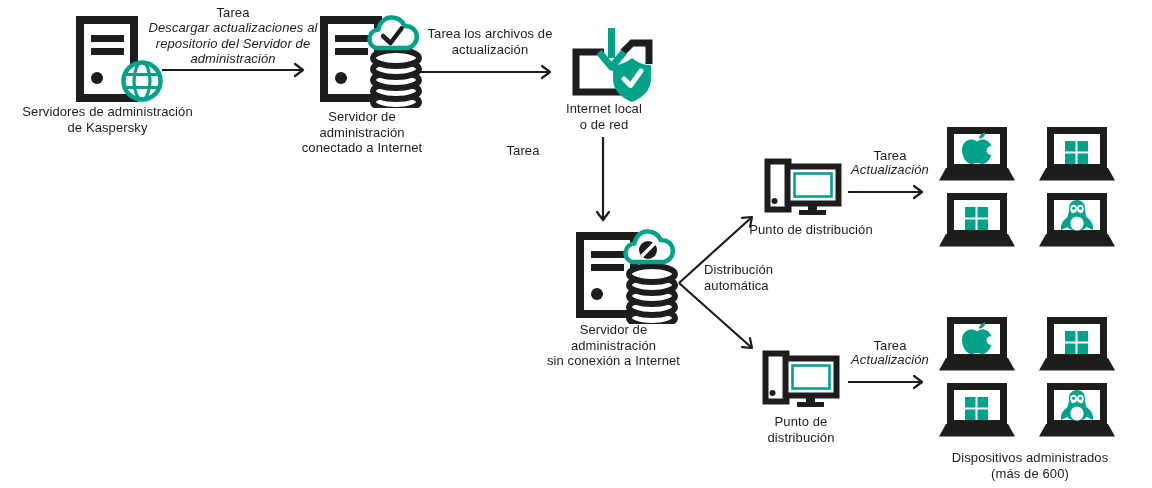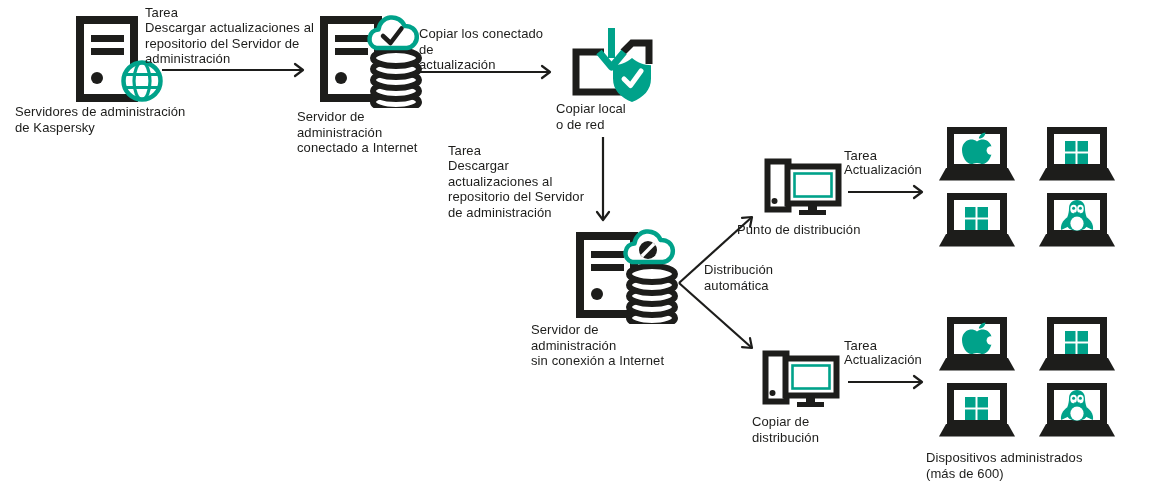--- a/index.html
+++ b/index.html
@@ -2,23 +2,23 @@
 <html><head>
 <meta charset="utf-8">
 <style>
   html,body { margin:0; padding:0; background:#fff; }
   .canvas {
     position:relative; width:1152px; height:488px; background:#fff;
     font-family:"Liberation Sans", sans-serif; overflow:hidden;
   }
   .lbl {
     position:absolute; font-size:13px; line-height:15.5px; color:#1d1d1b;
-    text-align:left; white-space:pre-line; letter-spacing:0.1px;
+    text-align:center; white-space:pre-line; letter-spacing:0.1px;
   }
-  .it { }
+  .it { font-style:italic; }
   .ta-left { text-align:left; }
   .icon { position:absolute; }
   svg { display:block; }
 </style>
 </head>
 <body>
 
 <div class="canvas">
 
   <svg width="0" height="0" style="position:absolute" aria-hidden="true">
@@ -113,45 +113,41 @@
     <use href="#db-stack" transform="translate(76,44)"></use>
     <g transform="translate(46,2)">
       <use href="#cloud-shape"></use>
       <path d="M17,20 L24.5,27 L35.5,12.5" fill="none" stroke="#1d1d1b" stroke-width="4.5" stroke-linecap="round" stroke-linejoin="round"></path>
     </g>
   </svg>
   <div class="lbl" style="left:297px;top:109px;width:130px">Servidor de
 administración
 conectado a Internet</div>
 
-  <div class="lbl" style="left:419px;top:26px;width:142px">Copiar los conectado de
+  <div class="lbl" style="left:419px;top:26px;width:142px">Tarea los archivos de
 actualización</div>
 
   <svg class="icon" style="left:564px;top:24px" width="90" height="80" viewBox="0 0 90 80">
     <g>
       <path d="M40,28 H12 V68 H58" fill="none" stroke="#1d1d1b" stroke-width="7"></path>
       <path d="M59,28 L68,19 H85 V40" fill="none" stroke="#1d1d1b" stroke-width="7"></path>
     </g>
     <g>
       <line x1="47.5" y1="4" x2="47.5" y2="34" stroke="#00a28a" stroke-width="7"></line>
       <polyline points="35,28 47.5,43 60,28" fill="none" stroke="#00a28a" stroke-width="7" stroke-linejoin="round"></polyline>
     </g>
     <g transform="translate(48,34)">
       <path d="M20,0 C26,5 32.5,7.2 39,7.2 V20.5 C39,32 31.5,39.5 20,44 C8.5,39.5 1,32 1,20.5 V7.2 C7.5,7.2 14,5 20,0 Z" fill="#00a28a"></path>
       <path d="M12,21 L18.5,27.5 L29,13" fill="none" stroke="#fff" stroke-width="5" stroke-linecap="round" stroke-linejoin="round"></path>
     </g>
   </svg>
-  <div class="lbl" style="left:556px;top:101px;width:96px">Copiar local
+  <div class="lbl" style="left:556px;top:101px;width:96px">Internet local
 o de red</div>
 
   <div class="lbl" style="left:448px;top:143px;width:150px">Tarea</div>
-  <div class="lbl it" style="left:448px;top:158px;width:150px">Descargar
-actualizaciones al
-repositorio del Servidor
-de administración</div>
 
   <svg class="icon" style="left:576px;top:228px" width="102" height="96" viewBox="0 0 102 96">
     <use href="#srv-tower" transform="translate(0,4)"></use>
     <use href="#db-stack" transform="translate(76,46)"></use>
     <g transform="translate(46,2)">
       <use href="#cloud-shape"></use>
       <circle cx="26" cy="20" r="9" fill="#1d1d1b"></circle>
       <line x1="19.8" y1="26.2" x2="32.2" y2="13.8" stroke="#fff" stroke-width="3.4"></line>
     </g>
   </svg>
@@ -183,21 +179,21 @@
       <use href="#logo-windows"></use>
   </svg>
   <svg class="icon" style="left:1038px;top:193px" width="78" height="56" viewBox="0 0 78 56">
     <use href="#laptop-frame"></use>
       <use href="#logo-linux"></use>
   </svg>
 
   <svg class="icon" style="left:762px;top:350px" width="78" height="60" viewBox="0 0 78 60">
     <use href="#desktop-pc"></use>
   </svg>
-  <div class="lbl" style="left:752px;top:414px;width:98px">Copiar de
+  <div class="lbl" style="left:752px;top:414px;width:98px">Punto de
 distribución</div>
 
   <div class="lbl" style="left:844px;top:338px;width:92px">Tarea</div>
   <div class="lbl it" style="left:844px;top:352px;width:92px">Actualización</div>
 
   <svg class="icon" style="left:938px;top:317px" width="78" height="56" viewBox="0 0 78 56">
     <use href="#laptop-frame"></use>
       <use href="#logo-apple"></use>
   </svg>
   <svg class="icon" style="left:1038px;top:317px" width="78" height="56" viewBox="0 0 78 56">

